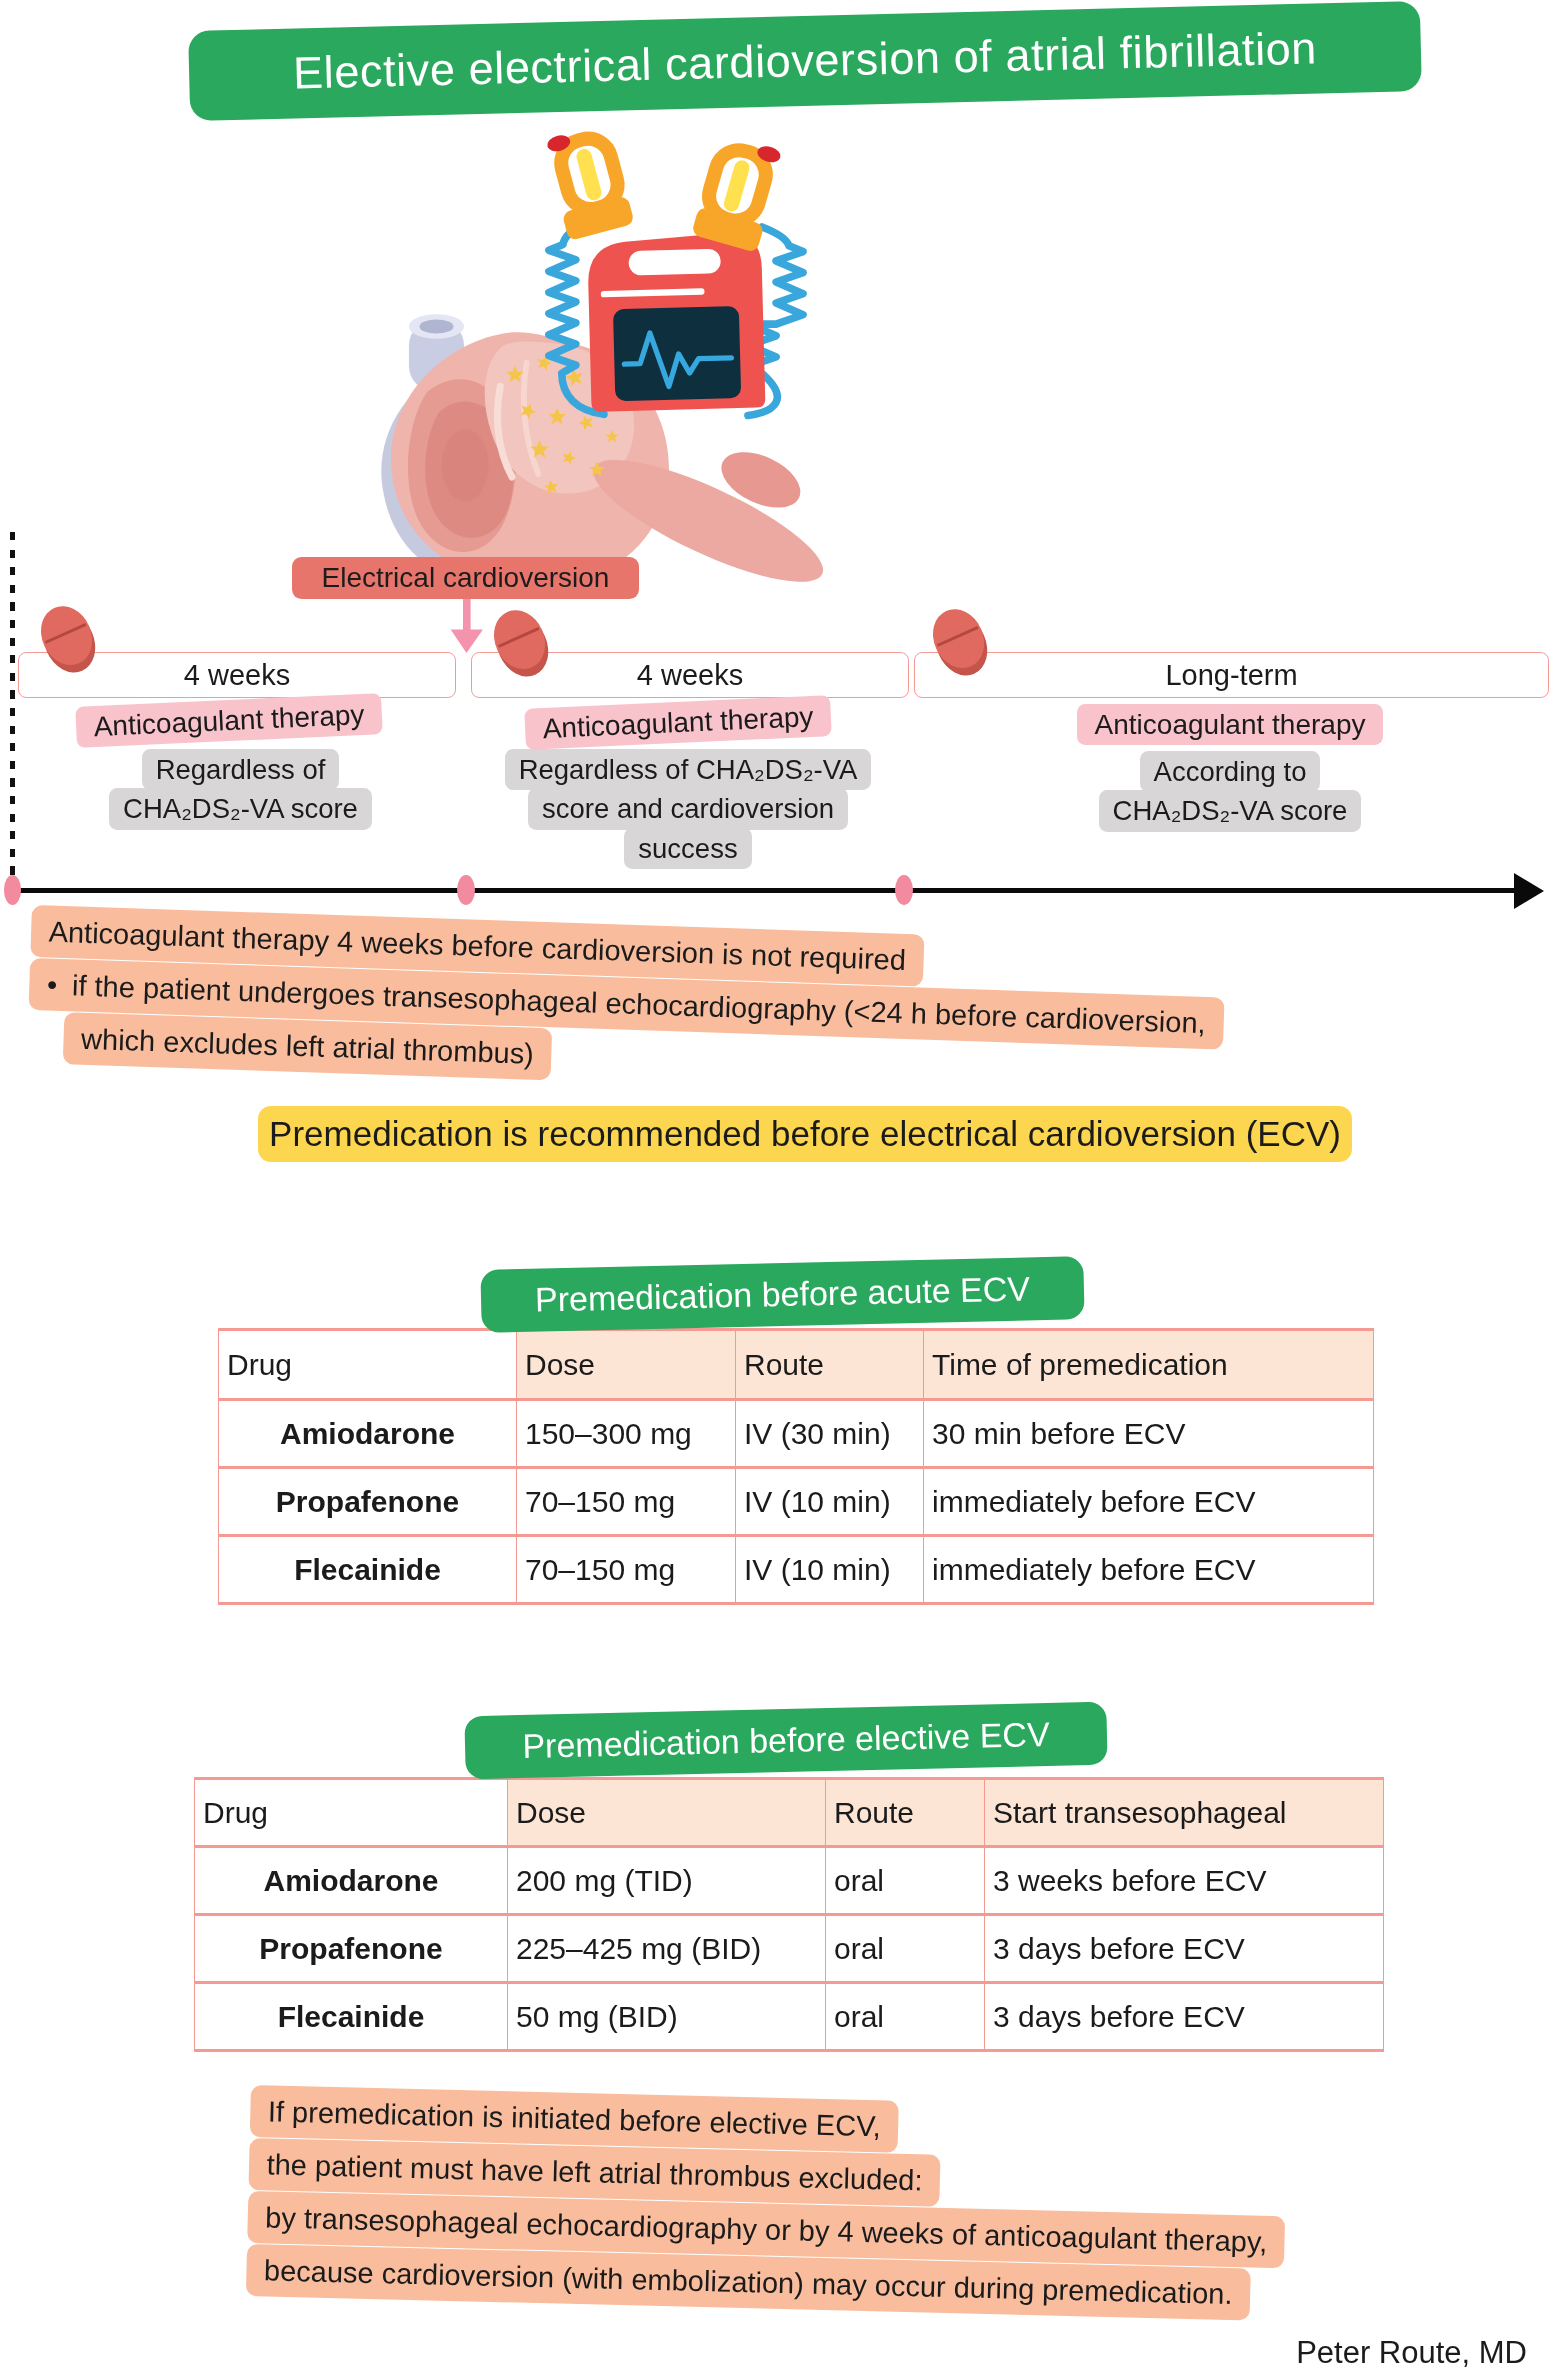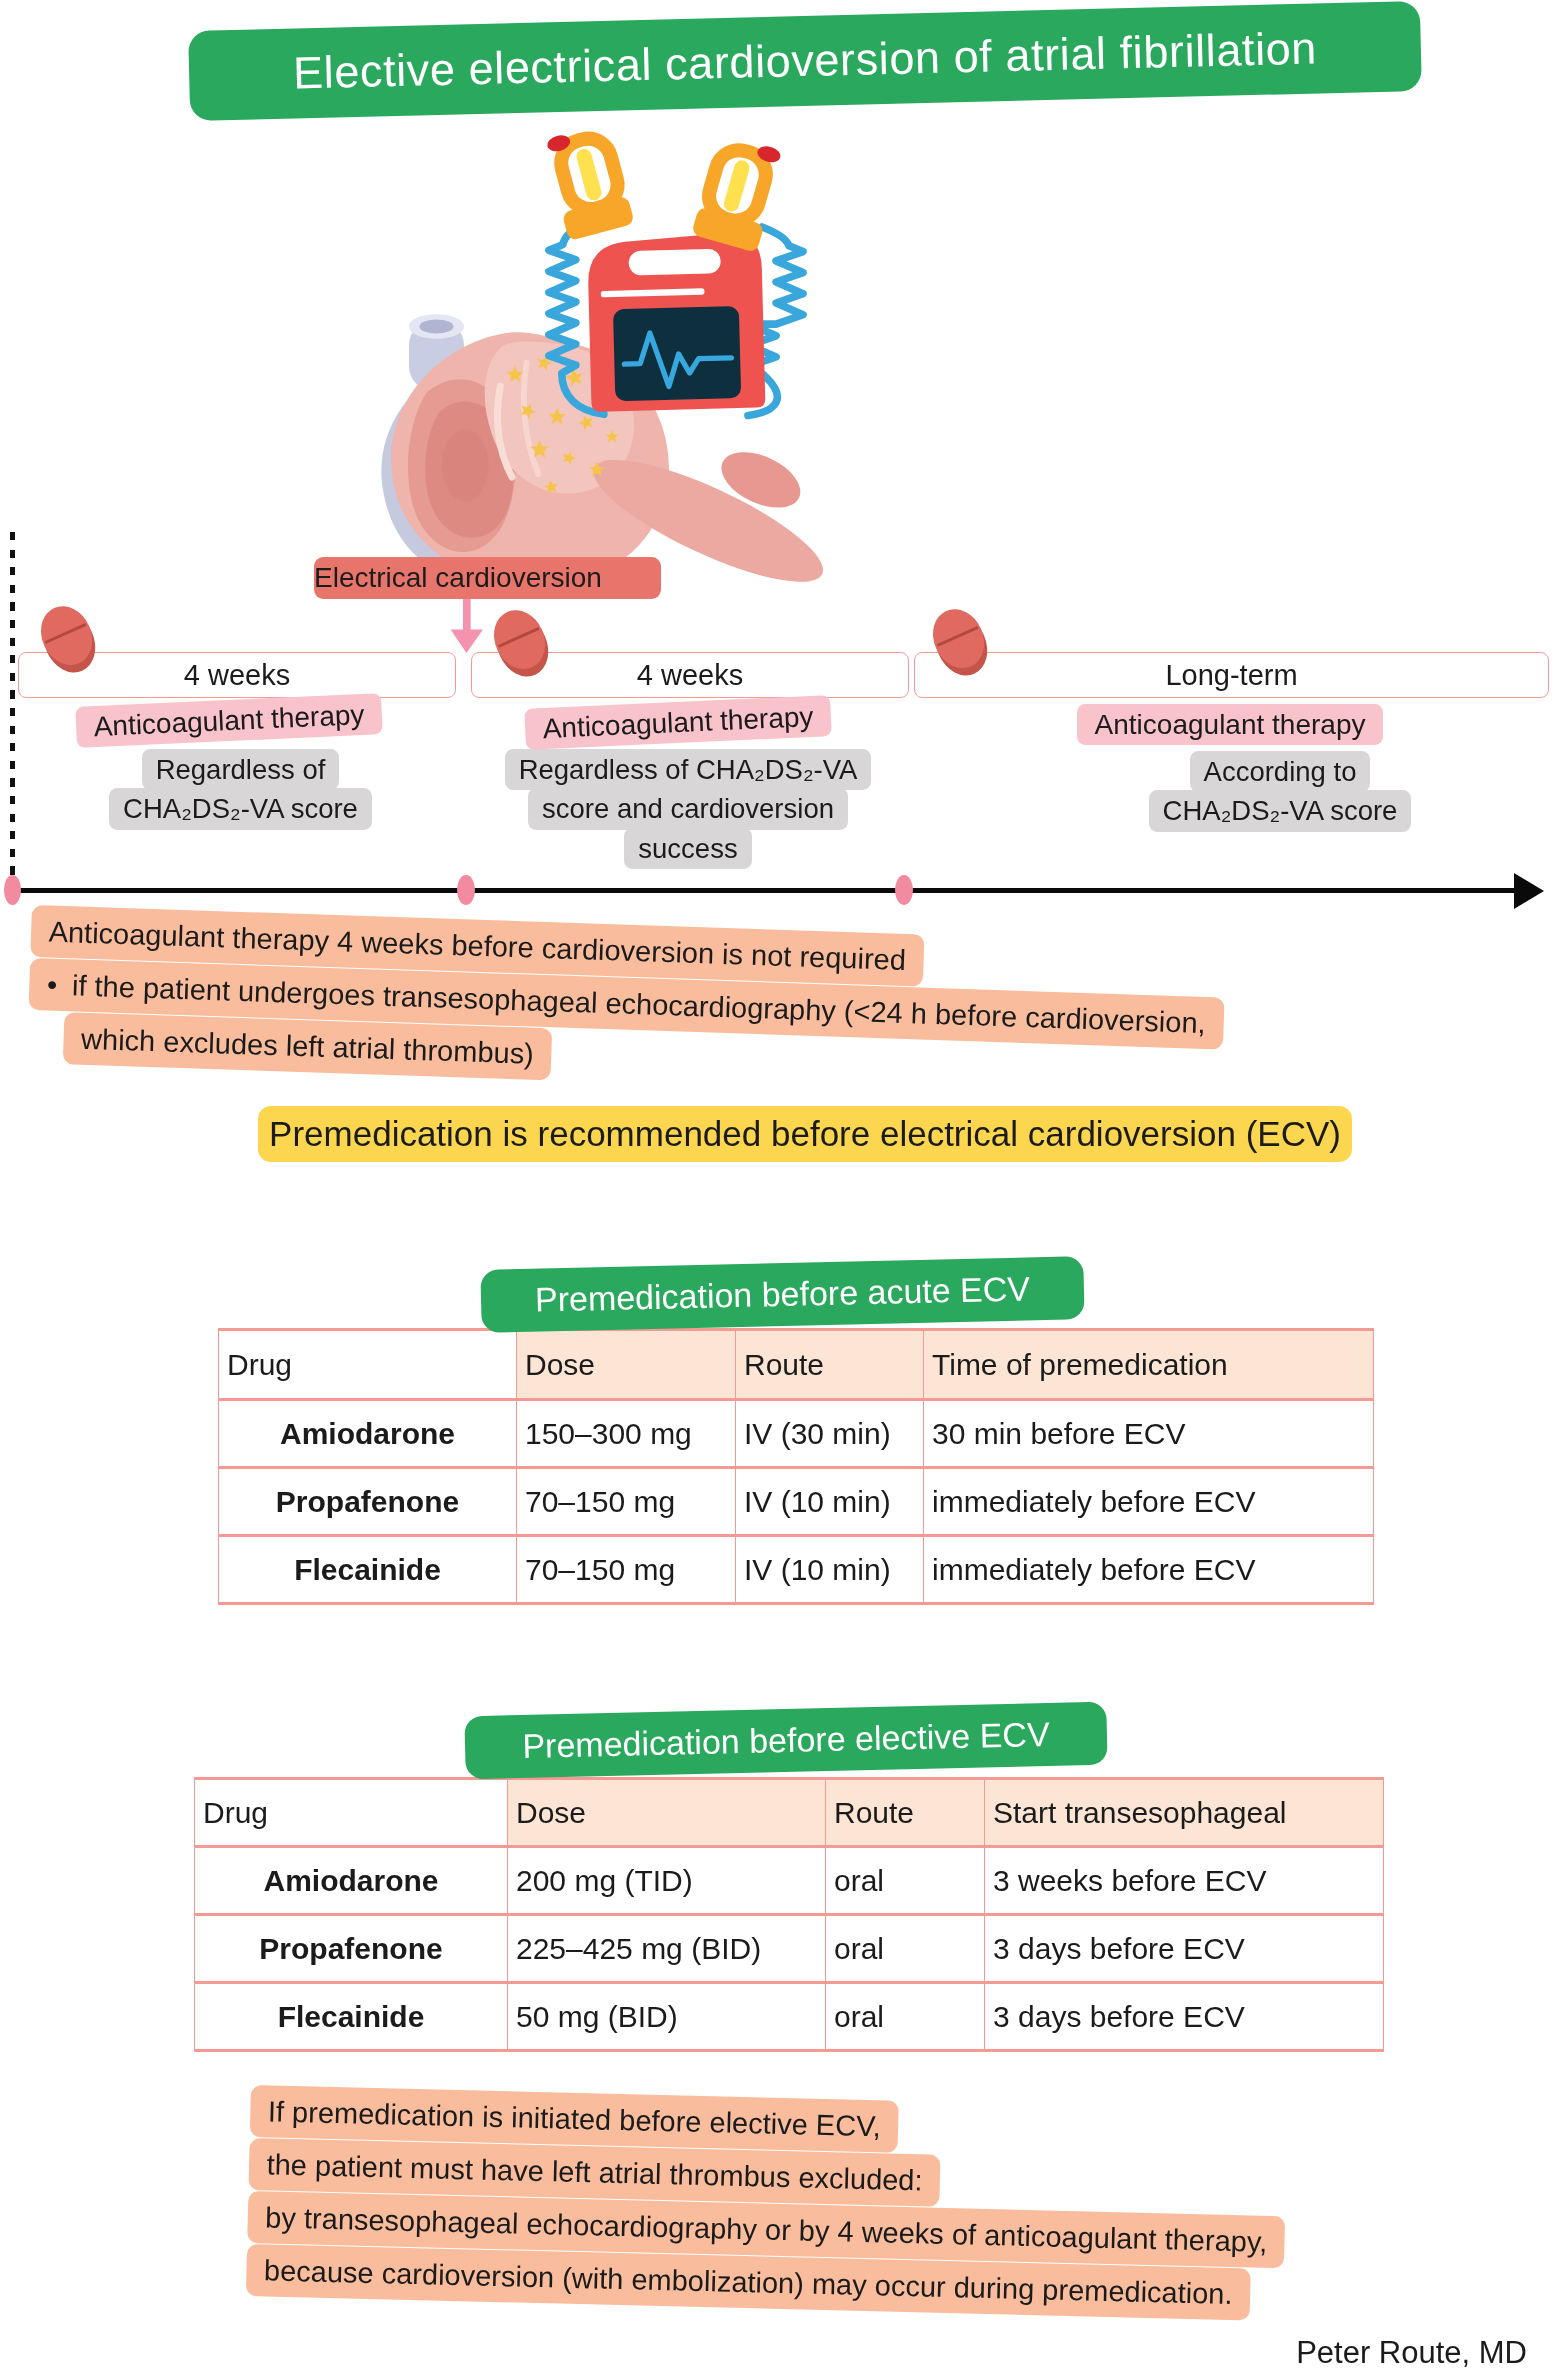--- a/index.html
+++ b/index.html
@@ -18,21 +18,21 @@
   *{margin:0;padding:0;box-sizing:border-box;}
   body{background:#ffffff;font-family:"Liberation Sans","DejaVu Sans",sans-serif;color:var(--ink);}
   .page{position:relative;width:1555px;height:2377px;background:#ffffff;overflow:hidden;}
   .abs{position:absolute;}
 
   .title-banner{left:189px;top:16.4px;width:1232px;height:90px;background:var(--green);
     border-radius:21px;transform:rotate(-1.4deg);display:flex;align-items:center;justify-content:center;z-index:5;}
   .title-banner span{color:#ffffff;font-size:45px;letter-spacing:0.6px;}
 
   .event-label{left:292px;top:557px;width:347px;height:42px;background:var(--salmon-label);
-    border-radius:9.4px;display:flex;align-items:center;justify-content:flex-start;z-index:6;margin-left:22px;}
+    border-radius:9.4px;display:flex;align-items:center;justify-content:center;z-index:6;}
   .event-label span{font-size:28px;color:#1c1c1c;}
 
   .dotted-line{left:10px;top:532px;width:4.7px;height:347px;
     background:repeating-linear-gradient(to bottom,#111 0 8.2px,transparent 8.2px 17.6px);}
 
   .segment{top:652px;height:46px;background:#ffffff;border:1.8px solid var(--table-border);
     border-radius:8.2px;display:flex;align-items:center;justify-content:center;z-index:2;}
   .segment span{font-size:29px;}
   .seg-0{left:18px;width:438px;}
   .seg-1{left:471px;width:438px;}
@@ -48,21 +48,21 @@
   .therapy-label span{font-size:28px;}
   .th-0{left:76px;top:700px;transform:rotate(-2.6deg);}
   .th-1{left:525px;top:702px;transform:rotate(-2.6deg);}
   .th-2{left:1077px;top:704px;}
 
   .gray-note{text-align:center;z-index:2;}
   .gray-note .gl{display:inline-block;background:var(--gray-note);border-radius:8.2px;
     padding:2.9px 14px;font-size:27.5px;line-height:36px;margin-top:-2.3px;}
   .gn-0{left:94px;top:751px;width:293px;}
   .gn-1{left:496px;top:751px;width:384px;}
-  .gn-2{left:1145px;top:753px;width:270px;}
+  .gn-2{left:1095px;top:753px;width:270px;}
 
   .timeline-line{left:12.3px;top:888px;width:1504px;height:5.3px;background:#0a0a0a;}
   .timeline-head{left:1514px;top:873px;width:0;height:0;
     border-left:30px solid #0a0a0a;border-top:18px solid transparent;border-bottom:18px solid transparent;}
   .tdot{width:17.6px;height:30px;background:var(--timeline-dot);border-radius:50%;top:875px;z-index:3;}
   .tdot-0{left:3.5px;}
   .tdot-1{left:457px;}
   .tdot-2{left:895px;}
 
   .note{z-index:4;}

